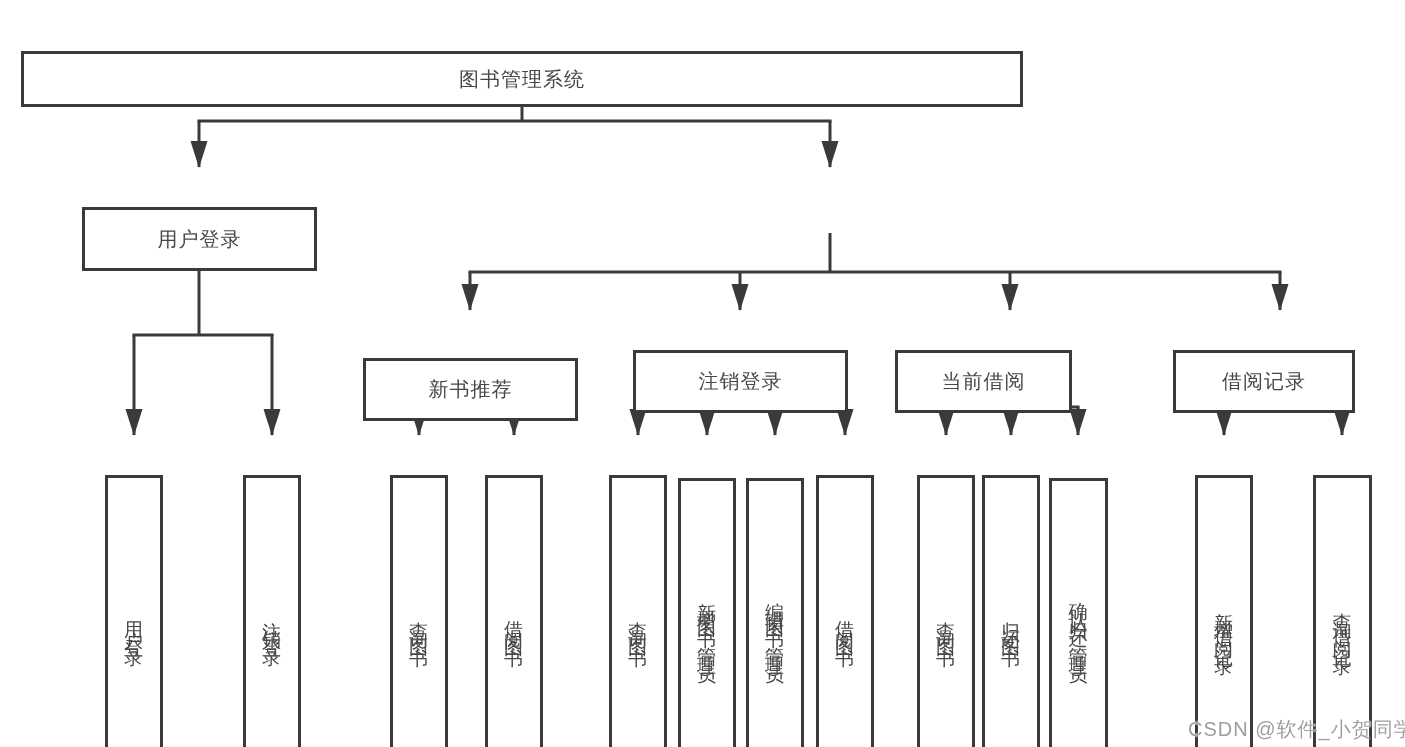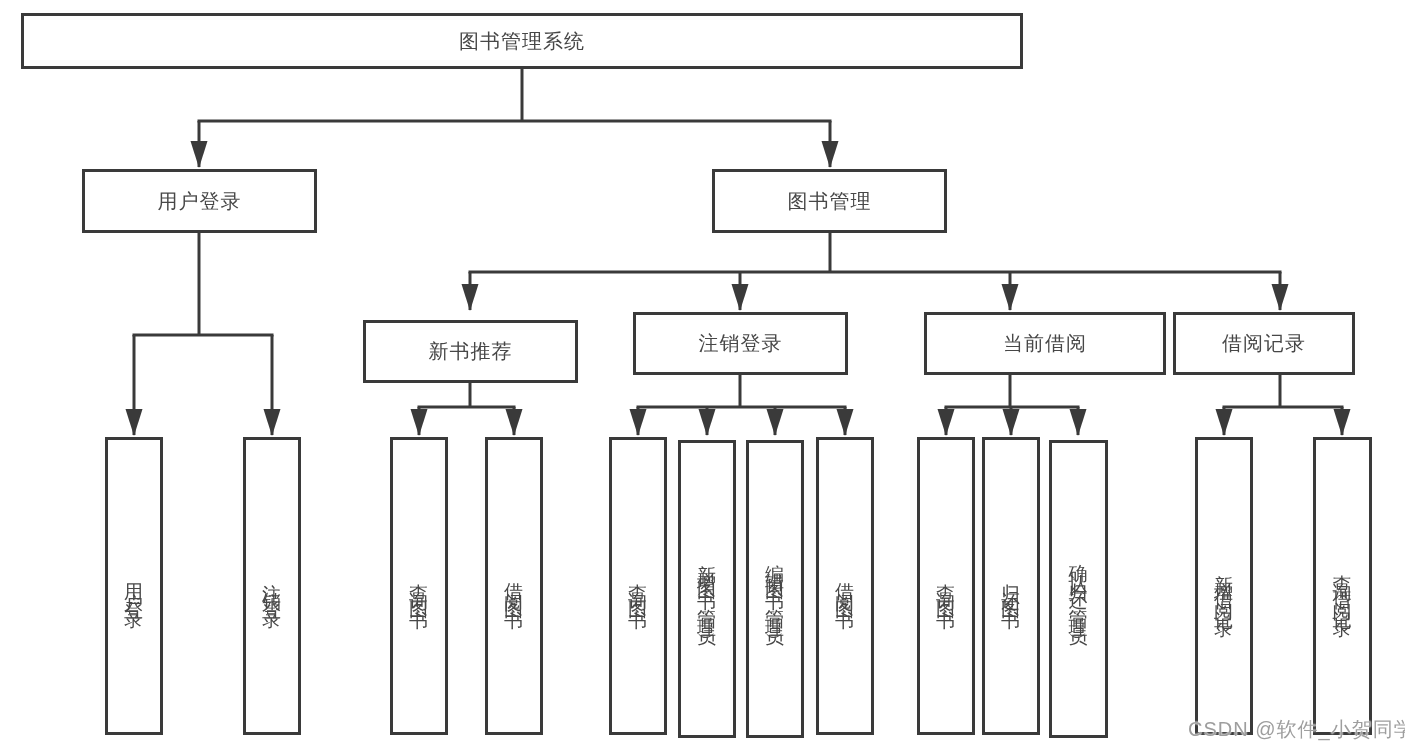--- a/index.html
+++ b/index.html
@@ -19,20 +19,21 @@
   }
   .node {
     position: absolute;
     box-sizing: border-box;
     background: #ffffff;
     border: 3px solid #3a3a3a;
     display: flex;
     align-items: center;
     justify-content: center;
     color: #474747;
+    margin-top: 38px;
   }
   .node.h span {
     font-size: 20px;
     letter-spacing: 1px;
     white-space: nowrap;
   }
   .node.v span {
     writing-mode: vertical-rl;
     text-orientation: mixed;
     font-size: 19px;
@@ -119,31 +120,28 @@
     </g>
   </svg>
 
   <div class="node h" style="left:21px;top:13px;width:1002px;height:56px">
     <span>图书管理系统</span>
   </div>
 
   <div class="node h" style="left:82px;top:169px;width:235px;height:64px">
     <span>用户登录</span>
   </div>
-  <div class="node h" style="left:712px;top:169px;width:235px;height:64px">
-    <span>图书管理</span>
-  </div>
 
   <div class="node h" style="left:363px;top:320px;width:215px;height:63px">
     <span>新书推荐</span>
   </div>
   <div class="node h" style="left:633px;top:312px;width:215px;height:63px">
     <span>注销登录</span>
   </div>
-  <div class="node h" style="left:924px;top:312px;width:242px;height:63px">
+  <div class="node h" style="left:895px;top:312px;width:177px;height:63px">
     <span>当前借阅</span>
   </div>
   <div class="node h" style="left:1173px;top:312px;width:182px;height:63px">
     <span>借阅记录</span>
   </div>
 
   <div class="node v" style="left:105px;top:437px;width:58px;height:298px">
     <span>用户登录</span>
   </div>
   <div class="node v" style="left:243px;top:437px;width:58px;height:298px">

